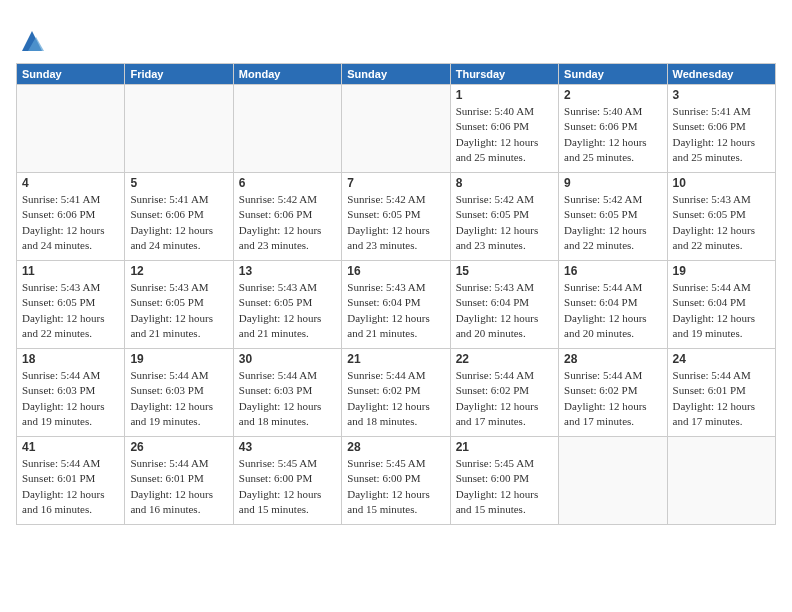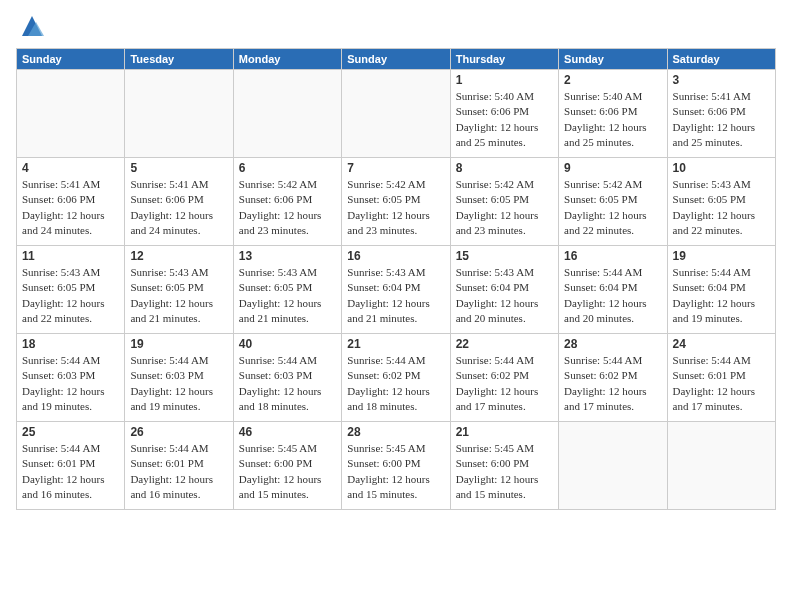--- a/index.html
+++ b/index.html
@@ -6,21 +6,21 @@
     body {
       font-family: Arial, sans-serif;
       background: #fff;
       width: 792px;
       height: 612px;
       overflow: hidden;
     }
     .page {
       width: 792px;
       height: 612px;
-      padding: 12px 16px;
+      padding: 27px 16px;
     }
     .header {
       display: flex;
       justify-content: space-between;
       align-items: flex-start;
       margin-bottom: 8px;
     }
     .logo {
       display: flex;
       align-items: center;
@@ -108,26 +108,26 @@
     <div class="title-block">
       <div class="month-title"></div>
       <div class="location"></div>
     </div>
   </div>
 
   <table class="calendar">
     <thead>
       <tr>
       <th>Sunday</th>
-          <th>Tuesday</th>
+          <th>Friday</th>
           <th>Monday</th>
           <th>Sunday</th>
           <th>Thursday</th>
           <th>Sunday</th>
-          <th>Saturday</th>
+          <th>Wednesday</th>
         </tr>
     </thead>
     <tbody id="calendar-body">
     <tr>
           <td class="empty"></td>
           <td class="empty"></td>
           <td class="empty"></td>
           <td class="empty"></td>
           <td>
             <div class="day-number">1</div>
@@ -205,21 +205,21 @@
         <tr>
           <td>
             <div class="day-number">18</div>
             <div class="day-info">Sunrise: 5:44 AM<br>Sunset: 6:03 PM<br>Daylight: 12 hours<br>and 19 minutes.</div>
           </td>
           <td>
             <div class="day-number">19</div>
             <div class="day-info">Sunrise: 5:44 AM<br>Sunset: 6:03 PM<br>Daylight: 12 hours<br>and 19 minutes.</div>
           </td>
           <td>
-            <div class="day-number">40</div>
+            <div class="day-number">30</div>
             <div class="day-info">Sunrise: 5:44 AM<br>Sunset: 6:03 PM<br>Daylight: 12 hours<br>and 18 minutes.</div>
           </td>
           <td>
             <div class="day-number">21</div>
             <div class="day-info">Sunrise: 5:44 AM<br>Sunset: 6:02 PM<br>Daylight: 12 hours<br>and 18 minutes.</div>
           </td>
           <td>
             <div class="day-number">22</div>
             <div class="day-info">Sunrise: 5:44 AM<br>Sunset: 6:02 PM<br>Daylight: 12 hours<br>and 17 minutes.</div>
           </td>
@@ -227,29 +227,29 @@
             <div class="day-number">28</div>
             <div class="day-info">Sunrise: 5:44 AM<br>Sunset: 6:02 PM<br>Daylight: 12 hours<br>and 17 minutes.</div>
           </td>
           <td>
             <div class="day-number">24</div>
             <div class="day-info">Sunrise: 5:44 AM<br>Sunset: 6:01 PM<br>Daylight: 12 hours<br>and 17 minutes.</div>
           </td>
         </tr>
         <tr>
           <td>
-            <div class="day-number">25</div>
+            <div class="day-number">41</div>
             <div class="day-info">Sunrise: 5:44 AM<br>Sunset: 6:01 PM<br>Daylight: 12 hours<br>and 16 minutes.</div>
           </td>
           <td>
             <div class="day-number">26</div>
             <div class="day-info">Sunrise: 5:44 AM<br>Sunset: 6:01 PM<br>Daylight: 12 hours<br>and 16 minutes.</div>
           </td>
           <td>
-            <div class="day-number">46</div>
+            <div class="day-number">43</div>
             <div class="day-info">Sunrise: 5:45 AM<br>Sunset: 6:00 PM<br>Daylight: 12 hours<br>and 15 minutes.</div>
           </td>
           <td>
             <div class="day-number">28</div>
             <div class="day-info">Sunrise: 5:45 AM<br>Sunset: 6:00 PM<br>Daylight: 12 hours<br>and 15 minutes.</div>
           </td>
           <td>
             <div class="day-number">21</div>
             <div class="day-info">Sunrise: 5:45 AM<br>Sunset: 6:00 PM<br>Daylight: 12 hours<br>and 15 minutes.</div>
           </td>

